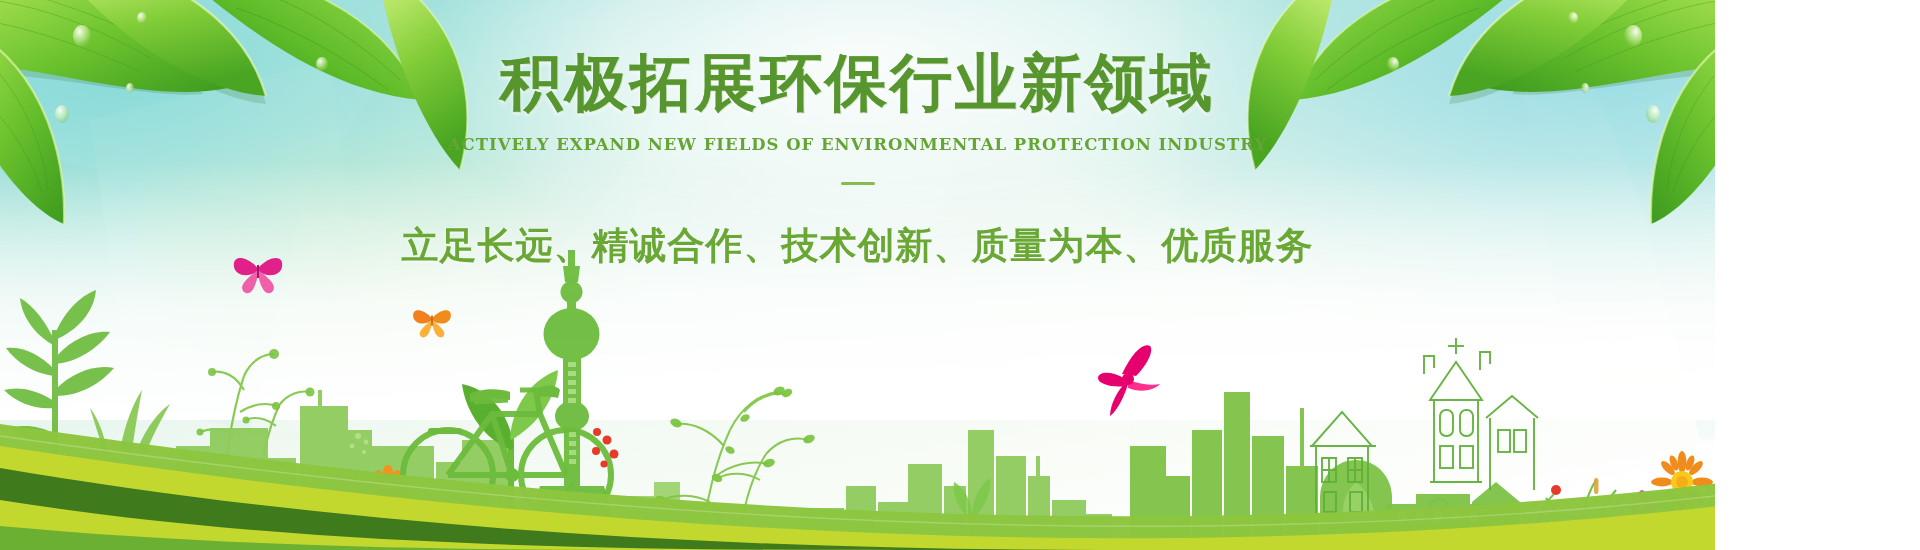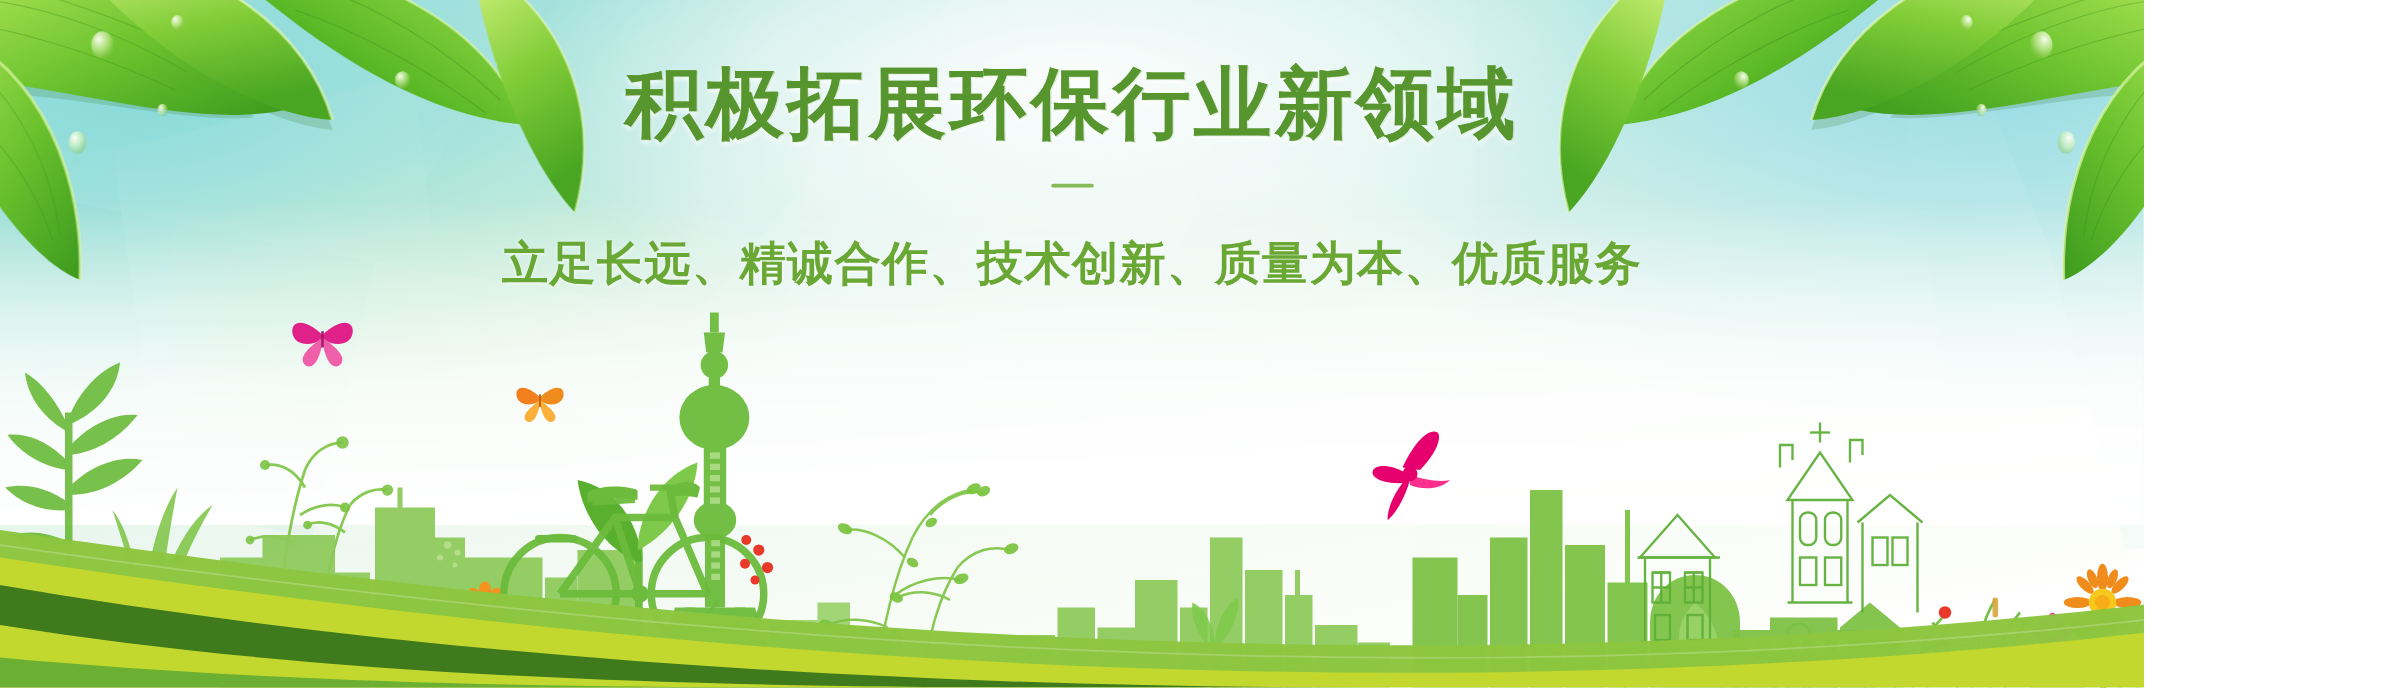--- a/index.html
+++ b/index.html
@@ -610,17 +610,18 @@
     <path d="M0,74 C360,126 760,170 1180,166 C1520,162 1760,132 1920,104 L1920,200 L0,200 Z" fill="#8dc63f" opacity=".98"></path>
     <path d="M0,96 C360,150 760,192 1180,188 C1520,184 1760,154 1920,128 L1920,200 L0,200 Z" fill="#c3d82e"></path>
     <path d="M0,118 C340,176 720,200 1100,200 L0,200 Z" fill="#3f7a1d"></path>
     <path d="M0,150 C300,198 640,200 900,200 L0,200 Z" fill="#c3d82e"></path>
     <path d="M0,176 C260,200 520,200 700,200 L0,200 Z" fill="#6cb033"></path>
     <path d="M0,86 C380,140 780,180 1200,176 C1540,172 1780,142 1920,116" fill="none" stroke="#ffffff" stroke-width="1.4" opacity=".22"></path>
   </svg>
 
   <div class="text-block">
     <h1 class="headline">积极拓展环保行业新领域</h1>
+    <div class="subline">ACTIVELY EXPAND NEW FIELDS OF ENVIRONMENTAL PROTECTION INDUSTRY</div>
     <div class="divider"></div>
     <div class="tagline">立足长远、精诚合作、技术创新、质量为本、优质服务</div>
   </div>
 
 </div>
 
 </body></html>

